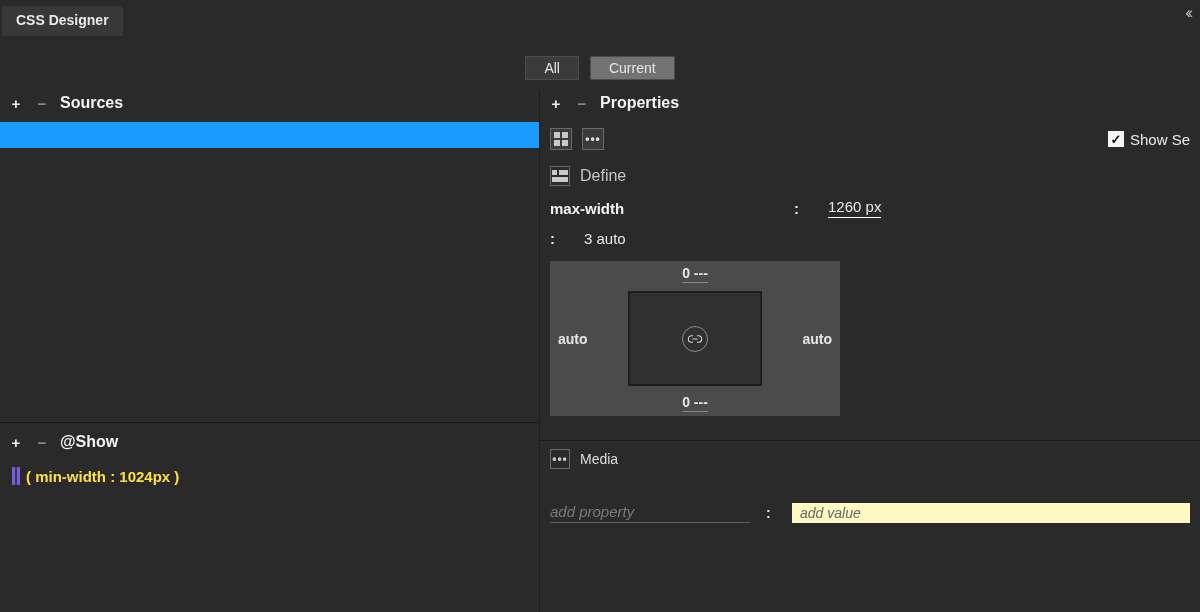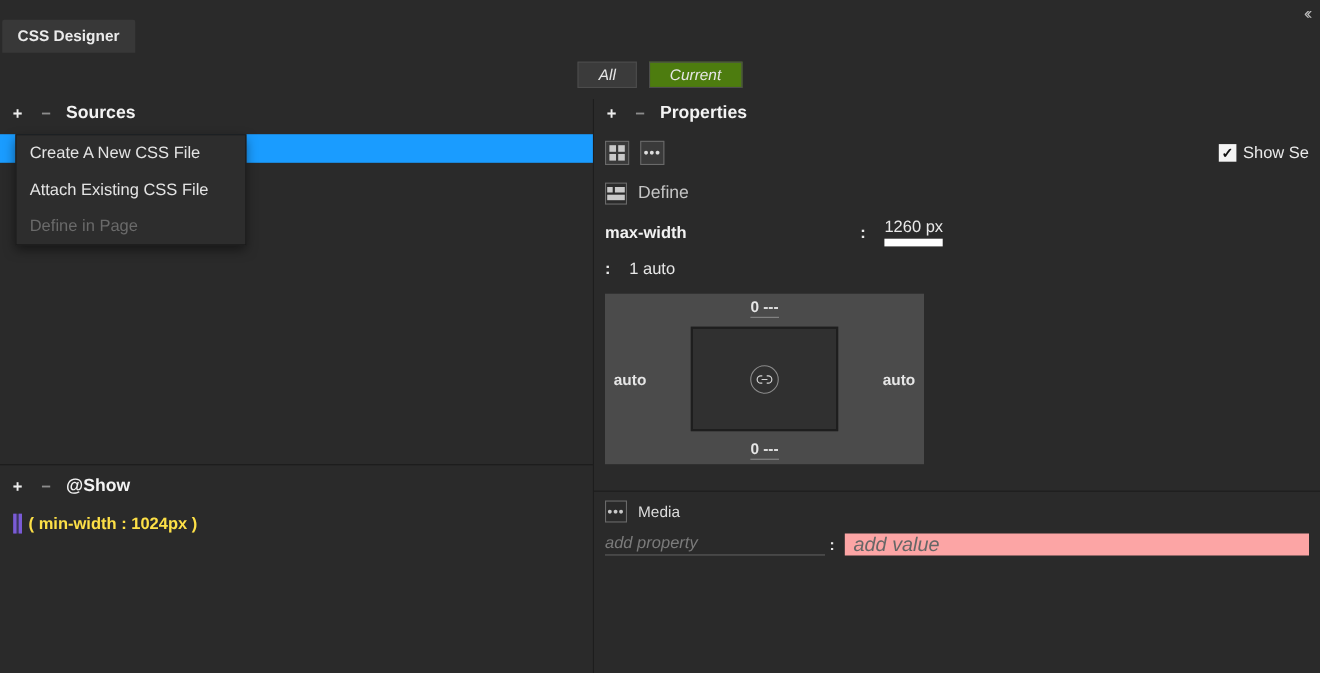--- a/index.html
+++ b/index.html
@@ -16,48 +16,47 @@
   .panel-tab {
     display: inline-block;
     background: #383838;
     color: #eaeaea;
     padding: 6px 14px 8px;
     font-size: 14px;
     font-weight: 600;
     border-top-left-radius: 2px;
     border-top-right-radius: 2px;
     margin-left: 2px;
-    margin-top: 18px;
+    margin-top: 6px;
   }
 
   .toptab-row {
     position: absolute;
     top: 56px;
     left: 0; right: 0;
     height: 26px;
     text-align: center;
   }
   .toptab-center {
     display: inline-flex;
     gap: 11px;
-    font-style: italic;
   }
   .toptab {
     display: inline-flex;
     align-items: center;
     justify-content: center;
     height: 24px;
     padding: 0 18px;
     background: #3b3b3b;
     color: #e6e6e6;
     border: 1px solid #4c4c4c;
     font-size: 14px;
     cursor: pointer;
   }
-  .toptab.active { background: #4d7c0f; }
+  .toptab.active { background: #737373; }
 
   .collapse-btn {
     position: absolute;
     top: 4px; right: 10px;
     color: #bbb;
     font-size: 16px;
     letter-spacing: -3px;
   }
 
   .main {
@@ -206,26 +205,26 @@
   .layout-grid-icon .c { background:#c9c9c9; height:5px; }
   .layout-grid-icon .ctop { width:5px; }
   .layout-grid-icon .cbot { flex:1; }
 
   .prop-row {
     display: flex;
     align-items: center;
     padding: 6px 10px;
     font-size: 15px;
     color: #f2f2f2;
-    gap: 12px;
+    gap: 24px;
   }
   .prop-key { width: 220px; font-weight: 700; }
   .colon { width: 10px; color: #e8e8e8; font-weight: 700; }
   .prop-val { color: #e8e8e8; }
-  .underline { border-bottom: 7px solid #ffffff; padding-bottom: 2px; }
+  .underline { border-bottom: 1px solid #ffffff; padding-bottom: 2px; }
 
   
   .box-model {
     margin: 8px 10px 18px;
     width: 290px;
     height: 155px;
     background: #4b4b4b;
     position: relative;
     padding: 8px;
   }
@@ -250,36 +249,36 @@
     width: 26px; height: 26px;
     border: 1px solid #8b8b8b;
     border-radius: 50%;
     display:flex; align-items:center; justify-content:center;
   }
   .chain svg { width: 16px; height: 16px; stroke:#d6d6d6; fill:none; stroke-width:1.6; }
 
   .divider-h { height: 1px; background: #1c1c1c; margin: 6px 0 2px; }
 
   .more-row { display:flex; align-items:center; gap:10px; padding: 6px 10px; }
-  .add-prop-row { display:flex; align-items:center; padding: 4px 10px 10px; gap: 4px; }
+  .add-prop-row { display:flex; align-items:center; padding: 4px 10px 10px; gap: 16px; margin-top: 24px; }
   .add-input {
     color: #7b7b7b;
     font-style: italic;
     font-size: 15px;
     border-bottom: 1px solid #5e5e5e;
     width: 200px;
     padding-bottom: 2px;
   }
   .add-value {
     flex: 1;
     height: 20px;
-    background: #fca5a5;
+    background: #fef9c3;
     color: #666;
     font-style: italic;
-    font-size: 18px;
+    font-size: 14px;
     display:flex; align-items:center;
     padding: 0 8px;
   }
 </style>
 </head>
 <body>
 
 
 
 <div class="panel-tab">CSS Designer</div>
@@ -296,25 +295,20 @@
 
   <div class="left-col">
     <div class="section-head">
       <span class="pm">+</span>
       <span class="pm minus">−</span>
       <span>Sources</span>
     </div>
 
     <div class="sources-body">
       <div class="selected-row"></div>
-      <div class="dropdown">
-        <div class="dropdown-item">Create A New CSS File</div>
-        <div class="dropdown-item">Attach Existing CSS File</div>
-        <div class="dropdown-item disabled">Define in Page</div>
-      </div>
     </div>
 
     <div class="media-pane">
       <div class="section-head">
         <span class="pm">+</span>
         <span class="pm minus">−</span>
         <span>@Show</span>
       </div>
       <div class="media-query-row">
         <span class="media-bracket"></span>
@@ -364,21 +358,21 @@
     </div>
 
     <div class="prop-row">
       <span class="prop-key">max-width</span>
       <span class="colon">:</span>
       <span class="prop-val underline">1260 px</span>
     </div>
 
     <div class="prop-row">
       <span class="colon">:</span>
-      <span class="prop-val">1 auto</span>
+      <span class="prop-val">3 auto</span>
     </div>
 
     <div class="box-model">
       <span class="edge top">0 ---</span>
       <span class="edge bottom">0 ---</span>
       <span class="edge left">auto</span>
       <span class="edge right">auto</span>
       <div class="box-inner">
         <span class="chain">
           <svg viewBox="0 0 24 24">

